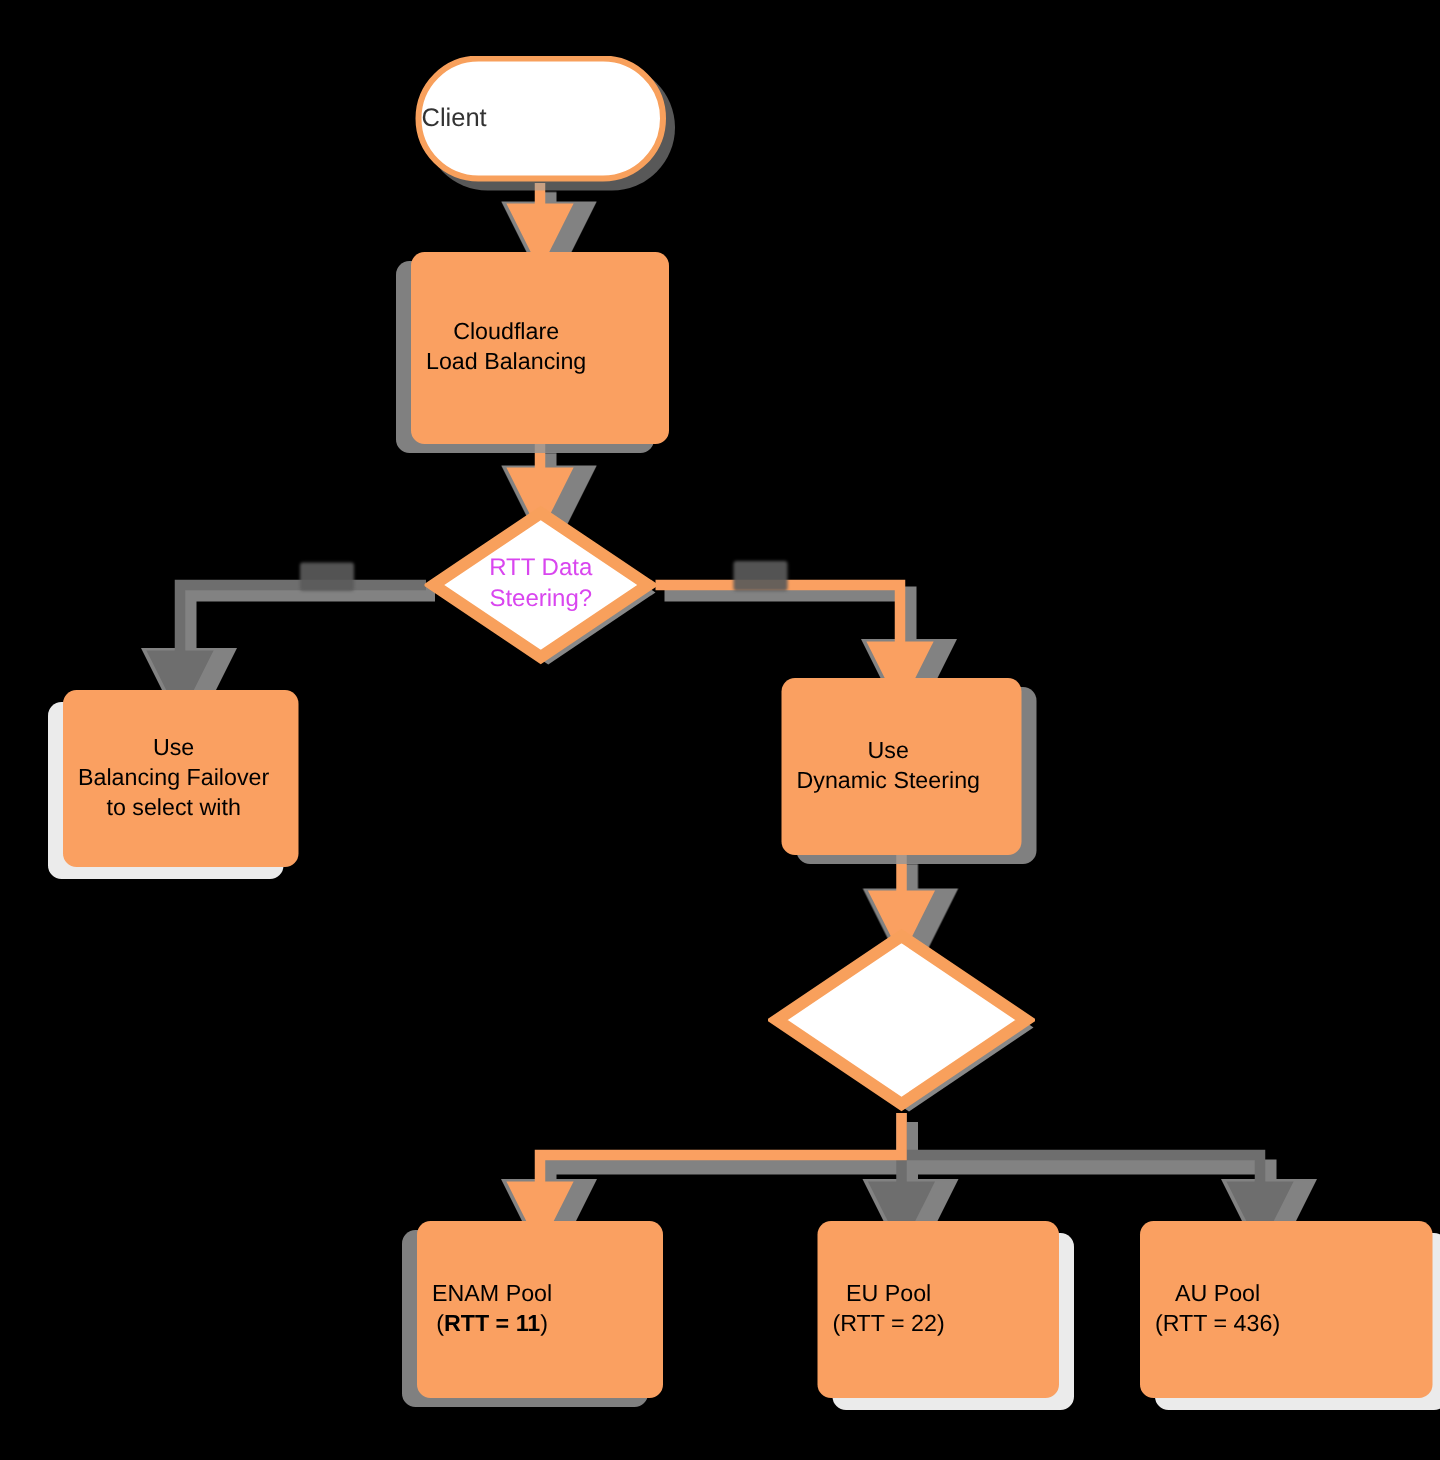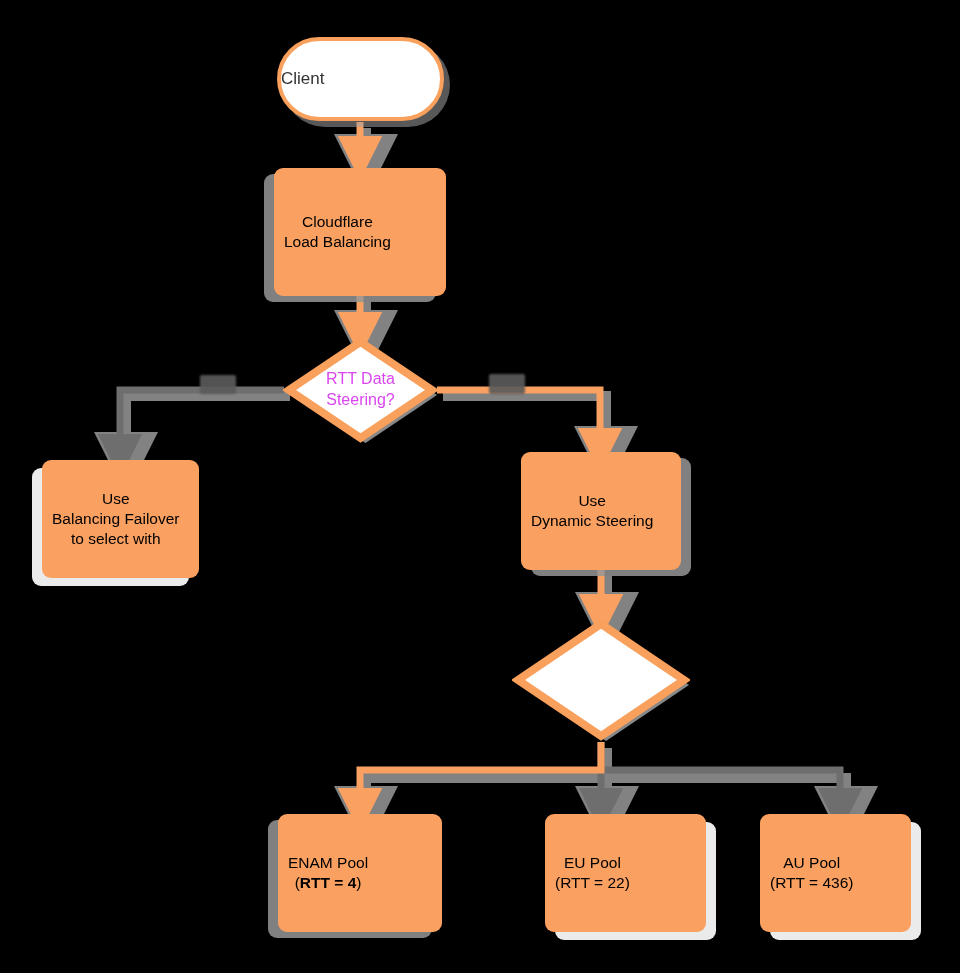--- a/index.html
+++ b/index.html
@@ -186,31 +186,31 @@
   <div class="node node-diamond" style="left:512px; top:616px; width:178px; height:128px;">
     <svg class="diamond-shape" viewBox="0 0 178 128" preserveAspectRatio="none">
       <polygon points="89,8 172,64 89,120 6,64" fill="#b5b5b5" opacity="0.75" transform="translate(5,5)"></polygon>
       <polygon points="89,8 172,64 89,120 6,64" fill="#ffffff" stroke="#F8A05C" stroke-width="8"></polygon>
     </svg>
   </div>
 
   <div class="node node-process shadow-gray" style="left:278px; top:814px; width:164px; height:118px;">
     <div>
       <div>ENAM Pool</div>
-      <div><span>(</span><span class="bold-rtt">RTT = 4</span><span>)</span></div>
+      <div><span>(</span><span class="bold-rtt">RTT = 11</span><span>)</span></div>
     </div>
   </div>
 
   <div class="node node-process shadow-white-right" style="left:521px; top:814px; width:161px; height:118px;margin-left:24px;">
     <div>
       <div>EU Pool</div>
       <div>(RTT = 22)</div>
     </div>
   </div>
 
-  <div class="node node-process shadow-white-right" style="left:760px; top:814px; width:151px; height:118px;">
+  <div class="node node-process shadow-white-right" style="left:760px; top:814px; width:195px; height:118px;">
     <div>
       <div>AU Pool</div>
       <div>(RTT = 436)</div>
     </div>
   </div>
 
 </div>
 
 </body></html>

